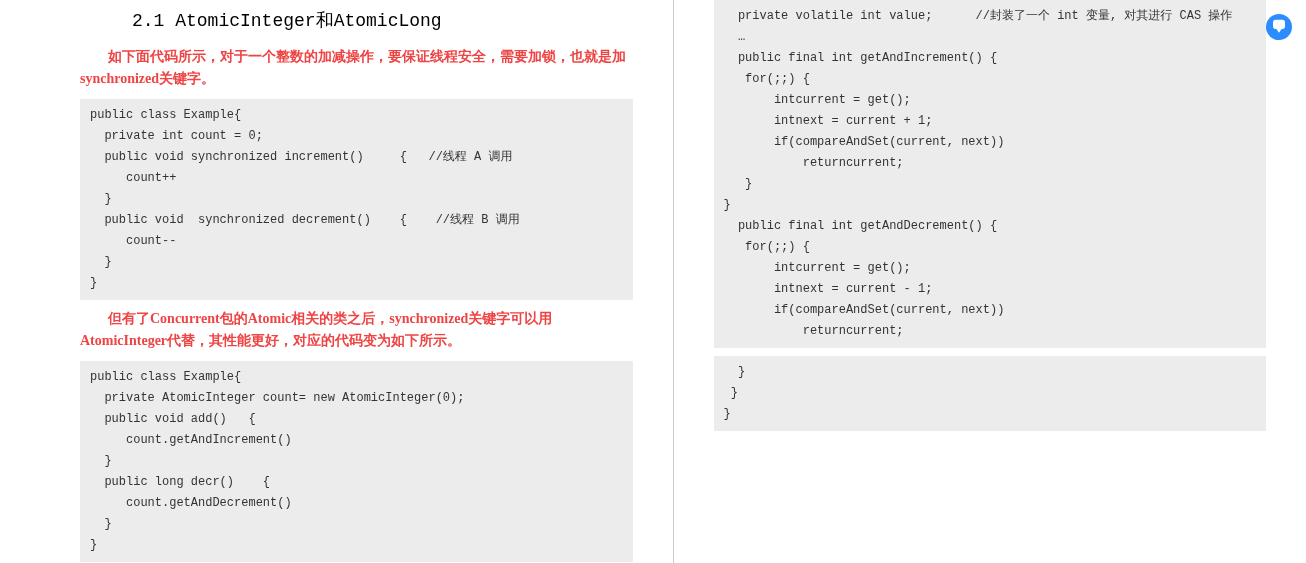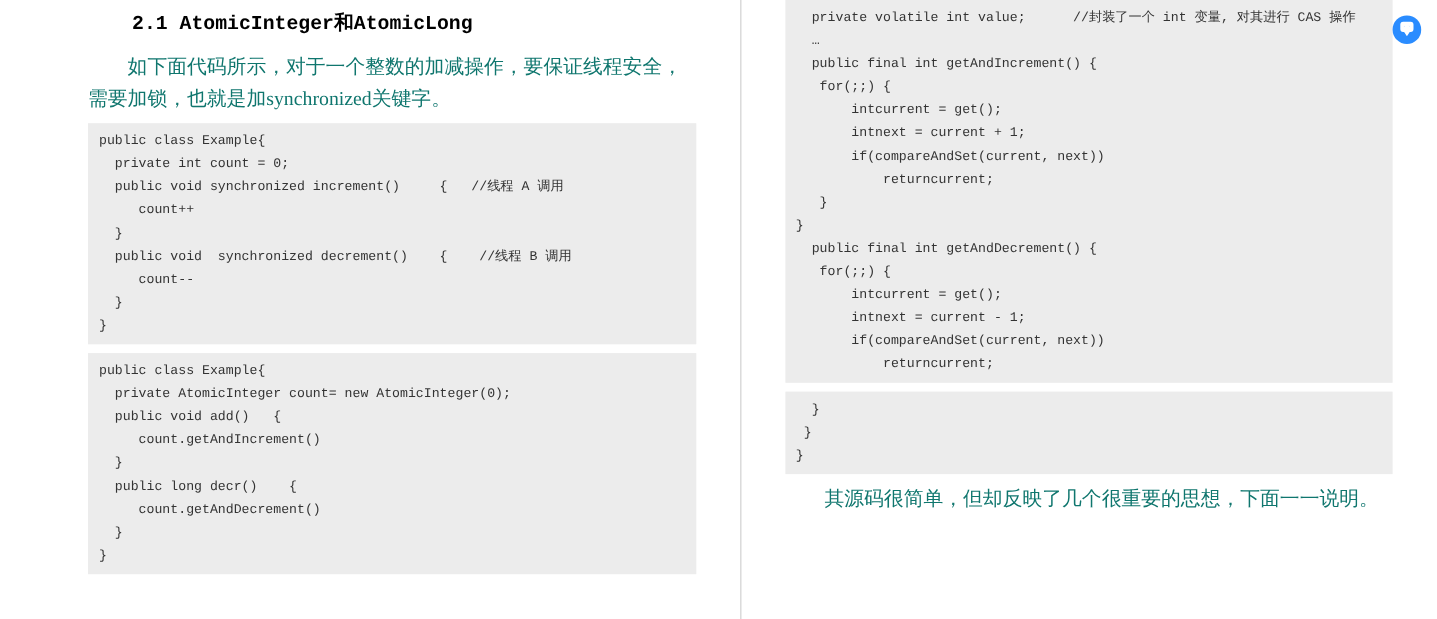--- a/index.html
+++ b/index.html
@@ -26,36 +26,37 @@
   .page-left { padding-left: 80px; padding-right: 40px; }
   .page-right { padding-left: 40px; padding-right: 40px; }
   .divider {
     width: 1px;
     background: #ccc;
     height: 100%;
   }
   h2.section {
     font-family: "Courier New", "SimSun", monospace;
     font-size: 18px;
-    font-weight: bold;
-    margin: 8px 0 14px 40px;
+    font-weight: normal;
+    margin: 8px 0 14px 52px;
   }
   h3.subsection {
     font-family: "SimSun", serif;
     font-size: 15px;
     font-weight: bold;
     margin: 16px 0 12px 8px;
     color: #000;
   }
   p.body {
-    font-size: 18px;
+    font-size: 14px;
     line-height: 1.6;
     margin: 6px 0;
     text-indent: 2em;
-    color: #0f766e;
+    color: #ef4444;
+    font-weight: bold;
   }
   pre.code-block {
     background: #ececec;
     font-family: "Courier New", monospace;
     font-size: 12px;
     line-height: 1.75;
     padding: 6px 10px;
     margin: 8px 0;
     white-space: pre;
     color: #333;
@@ -85,20 +86,21 @@
     <p class="body">如下面代码所示，对于一个整数的加减操作，要保证线程安全，需要加锁，也就是加synchronized关键字。</p>
     <pre class="code-block">public class Example{
   private int count = 0;
   public void synchronized increment()     {   //线程 A 调用
      count++
   }
   public void  synchronized decrement()    {    //线程 B 调用
      count--
   }
 }</pre>
+    <p class="body">但有了Concurrent包的Atomic相关的类之后，synchronized关键字可以用AtomicInteger代替，其性能更好，对应的代码变为如下所示。</p>
     <pre class="code-block">public class Example{
   private AtomicInteger count= new AtomicInteger(0);
   public void add()   {
      count.getAndIncrement()
   }
   public long decr()    {
      count.getAndDecrement()
   }
 }</pre>
 
@@ -119,21 +121,20 @@
 }
   public final int getAndDecrement() {
    for(;;) {
        intcurrent = get();
        intnext = current - 1;
        if(compareAndSet(current, next))
            returncurrent;</pre>
     <pre class="code-block" style="margin-top:4px;">  }
  }
 }</pre>
-    <p class="body">其源码很简单，但却反映了几个很重要的思想，下面一一说明。</p>
   </div>
 
 </div>
 
 <div class="ai-badge">
   <span>
     <svg viewBox="0 0 24 24" fill="none" stroke="#fff" stroke-width="2">
       <rect x="4" y="5" width="16" height="12" rx="3" fill="#fff" stroke="#fff"></rect>
       <circle cx="9" cy="11" r="1.3" fill="#2a8cff"></circle>
       <circle cx="15" cy="11" r="1.3" fill="#2a8cff"></circle>

